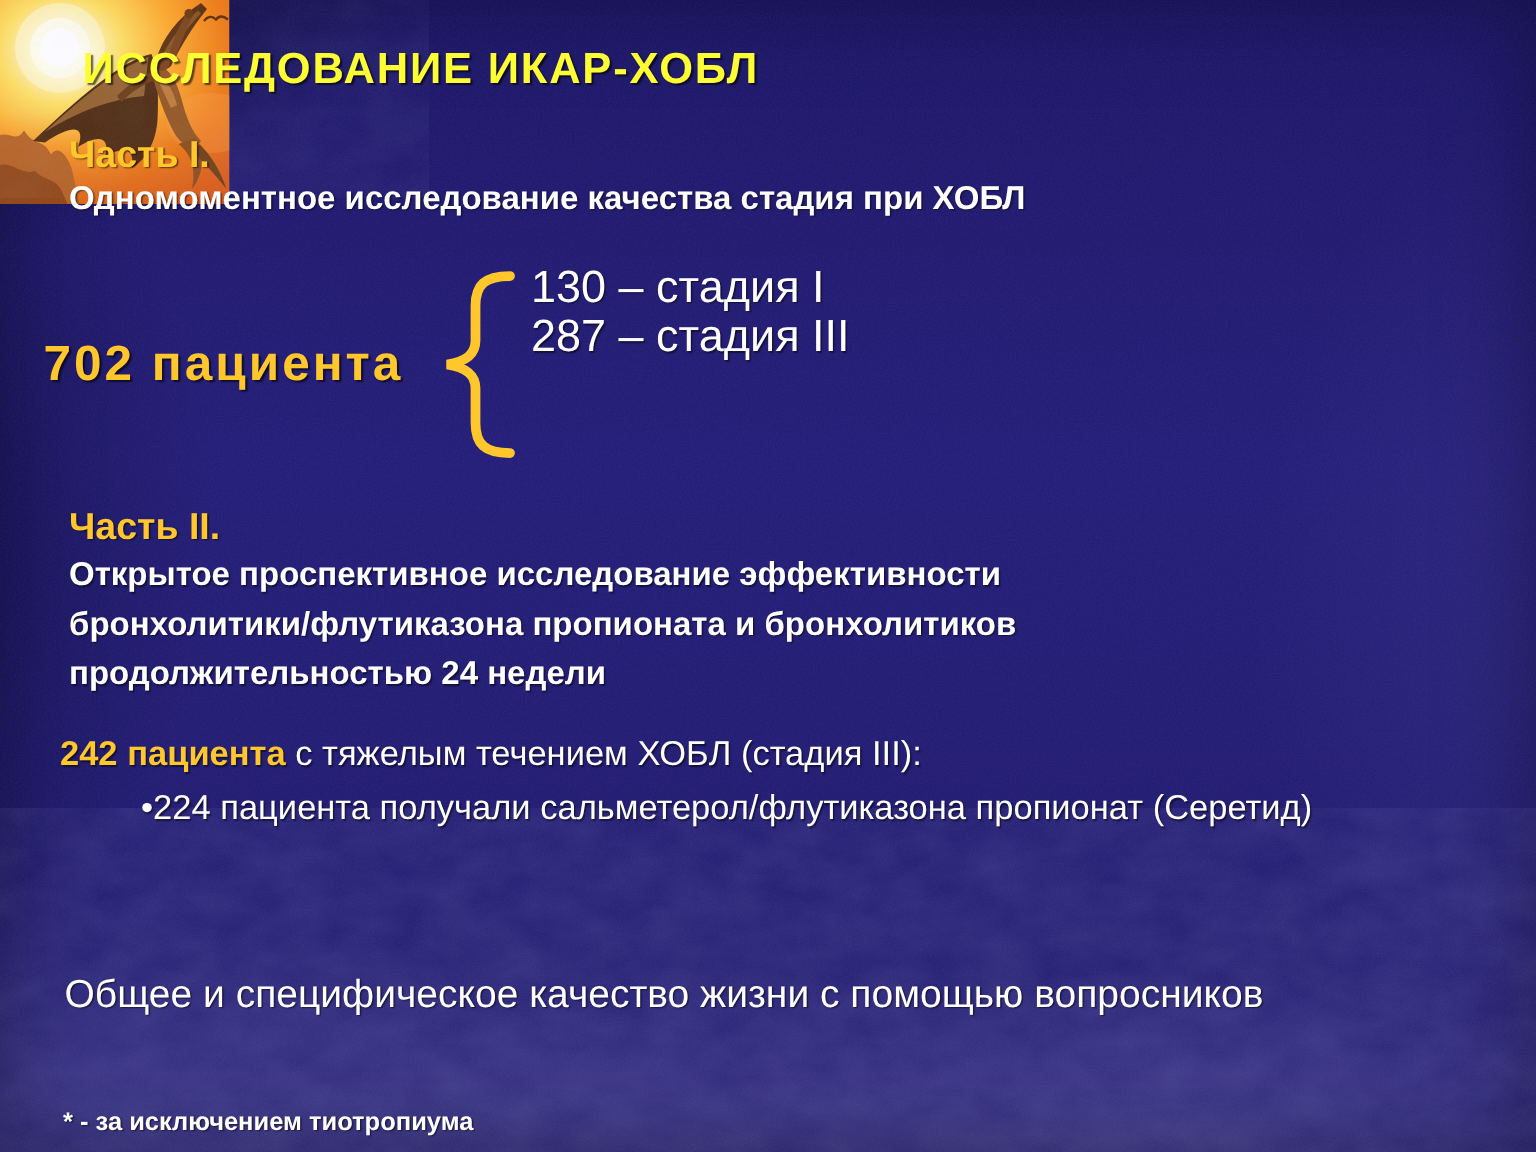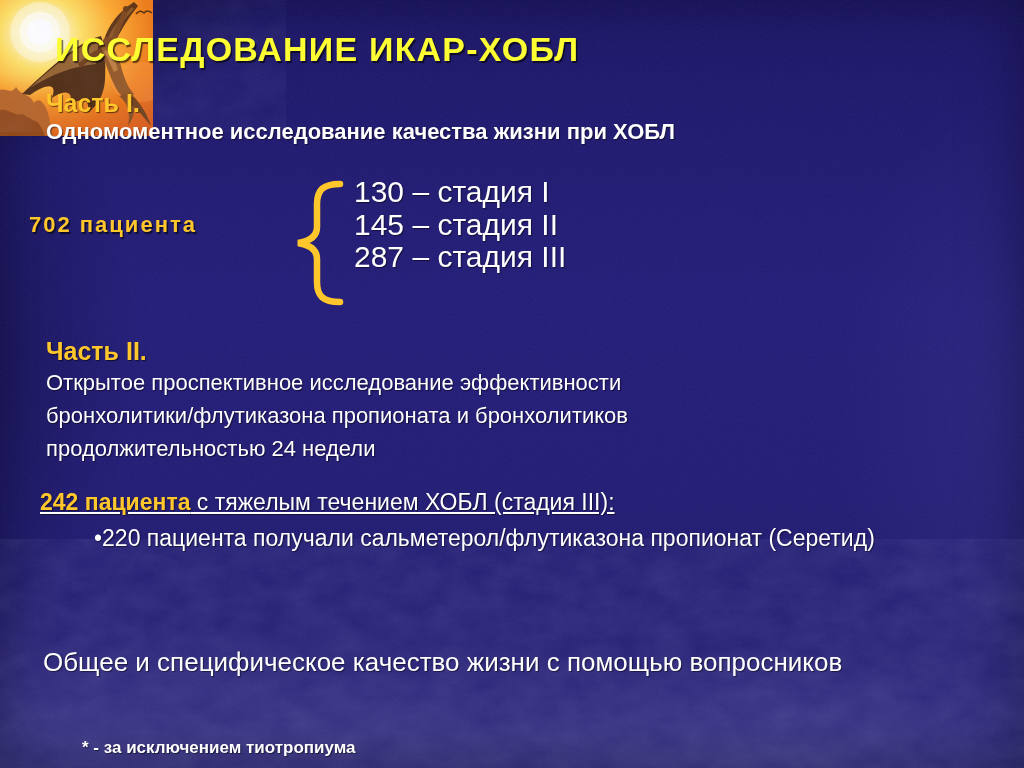--- a/index.html
+++ b/index.html
@@ -16,67 +16,67 @@
       radial-gradient(ellipse 520px 230px at 76% 103%, rgba(130,128,205,.30), rgba(130,128,205,0) 62%),
       radial-gradient(ellipse 420px 190px at 45% 99%, rgba(110,108,185,.18), rgba(110,108,185,0) 60%),
       radial-gradient(ellipse 300px 520px at 102% 55%, rgba(95,92,175,.16), rgba(95,92,175,0) 70%),
       linear-gradient(180deg,#1b1566 0%, #221b76 40%, #201a70 72%, #282274 100%);
     box-shadow: inset 0 0 60px rgba(5,4,35,.55);
   }
   .noise{position:absolute;inset:0;z-index:1;pointer-events:none;}
   .layer{position:absolute;z-index:2;white-space:nowrap;}
   .title{
     left:55px;top:30px;
-    font-size:34px;font-weight:bold;letter-spacing:1.2px;
+    font-size:29px;font-weight:bold;letter-spacing:1.2px;
     color:#fdfd33;
     text-shadow:1.5px 1.5px 1px rgba(0,0,0,.6);
   }
   .shadowed{text-shadow:1px 1px 1px rgba(0,0,0,.5);}
   .part-heading{
     font-size:25px;font-weight:bold;color:#ffc72c;
     text-shadow:1px 1px 1px rgba(0,0,0,.55);
   }
   .p1-heading{left:46px;top:89px;}
   .p1-subtitle{
     left:46px;top:119px;
     font-size:22px;font-weight:bold;color:#fff;
   }
   .patients-total{
-    left:29px;top:212px;
-    font-size:22px;font-weight:bold;letter-spacing:2px;
+    left:29px;top:223px;
+    font-size:33px;font-weight:bold;letter-spacing:2px;
     color:#ffc72c;text-shadow:1.5px 1.5px 1px rgba(0,0,0,.6);
   }
   .brace{left:290px;top:180px;}
   .stage-list{
     left:354px;top:176px;
     font-size:30px;line-height:32.5px;color:#fff;
   }
   .p2-heading{left:46px;top:337px;}
   .p2-desc{
     left:46px;top:366px;
-    font-size:22px;font-weight:normal;color:#fff;line-height:33px;
+    font-size:22px;font-weight:bold;color:#fff;line-height:33px;
   }
-  .cohort{left:40px;top:489px;font-size:23px;color:#fff;text-decoration:underline;}
+  .cohort{left:40px;top:489px;font-size:23px;color:#fff;}
   .cohort .hl{font-weight:bold;color:#ffc72c;}
   .bullet-list{
     left:94px;top:521px;
     font-size:23px;line-height:35px;color:#fff;
   }
   .assessed-heading{
     left:43px;top:609px;
     font-size:25px;font-weight:bold;color:#fff;
     text-decoration:underline;text-underline-offset:4px;
   }
   .assessed-lines{
     left:43px;top:645px;
     font-size:26px;color:#fff;line-height:34px;
   }
   .footnote{
     left:42px;top:738px;
-    font-size:17px;font-weight:bold;color:#fff;margin-left:40px;
+    font-size:17px;font-weight:bold;color:#fff;
   }
   .icarus{left:871px;top:0;width:153px;height:136px;z-index:2;}
 </style>
 </head>
 <body>
 
 <div class="slide">
 
   
   <svg class="noise" width="1024" height="768" aria-hidden="true">
@@ -140,46 +140,45 @@
     <path d="M101 48 C92 52 84 58 78 64 L81 68 C88 61 95 56 103 54 Z" fill="#6b3911"></path>
 
     <path d="M130 92 C136 102 137 114 128 126 C131 112 127 102 119 96 Z" fill="#8a4c1a"></path>
     <path d="M133 96 C141 104 147 114 151 126 C143 116 136 108 129 102 Z" fill="#6f3c12"></path>
 
     <path d="M136 14 q4 -5 8 -1 q3 -4 8 0" fill="none" stroke="#5a2c08" stroke-width="1.6"></path>
   </svg>
 
   
   <div class="layer part-heading p1-heading">Часть I.</div>
-  <div class="layer p1-subtitle shadowed">Одномоментное исследование качества жизни при ХОБЛ</div>
+  <div class="layer p1-subtitle shadowed">Одномоментное исследование качества стадия при ХОБЛ</div>
 
   <div class="layer patients-total">702 пациента</div>
 
   <svg class="layer brace" width="54" height="126" viewBox="0 0 54 126" aria-hidden="true">
     <path d="M50 4 C33 4 27 10 27 24 L27 47 C27 56 21 61 8 63 C21 65 27 70 27 79 L27 102 C27 116 33 122 50 122" fill="none" stroke="#ffc72c" stroke-width="6.5" stroke-linecap="round"></path>
   </svg>
 
   <div class="layer stage-list shadowed">
     <div>130 – стадия I</div>
-    <div>145 – стадия II</div>
     <div>287 – стадия III</div>
   </div>
 
   
   <div class="layer part-heading p2-heading">Часть II.</div>
   <div class="layer p2-desc shadowed">
     <div>Открытое проспективное исследование эффективности</div>
     <div>бронхолитики/флутиказона пропионата и бронхолитиков</div>
     <div>продолжительностью 24 недели</div>
   </div>
 
   <div class="layer cohort shadowed"><span class="hl">242 пациента</span><span> с тяжелым течением ХОБЛ (стадия III):</span></div>
 
   <div class="layer bullet-list shadowed">
-    <div>•220 пациента получали сальметерол/флутиказона пропионат (Серетид)</div>
+    <div>•224 пациента получали сальметерол/флутиказона пропионат (Серетид)</div>
   </div>
 
   
   <div class="layer assessed-lines shadowed">
     <div>Общее и специфическое качество жизни с помощью вопросников</div>
   </div>
 
   
   <div class="layer footnote shadowed">* - за исключением тиотропиума</div>
 

